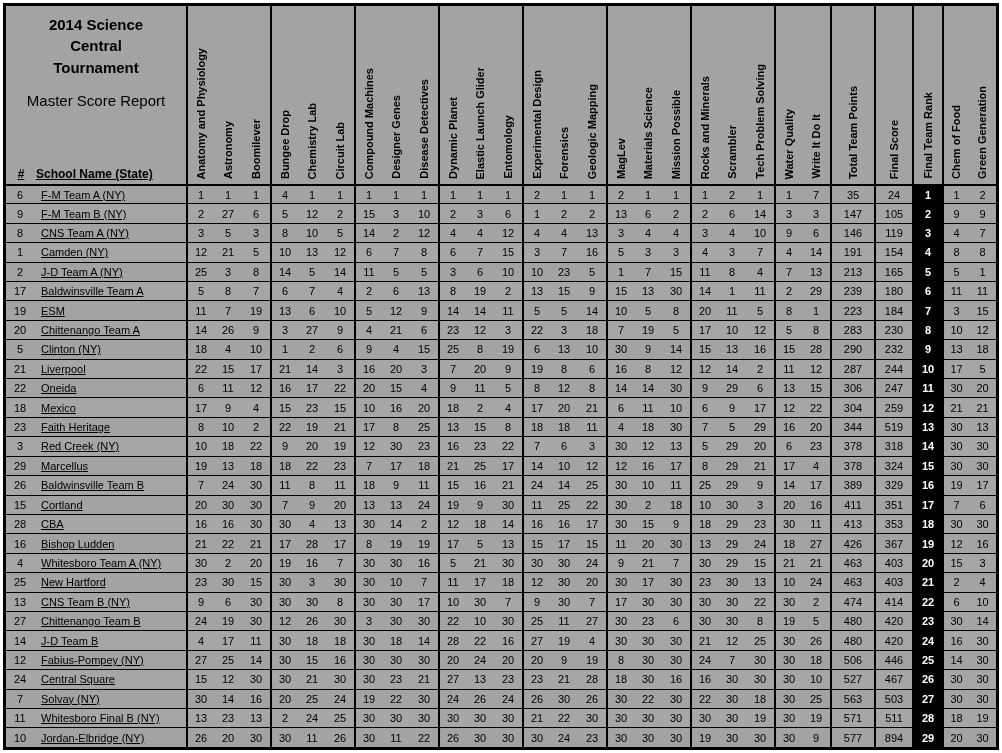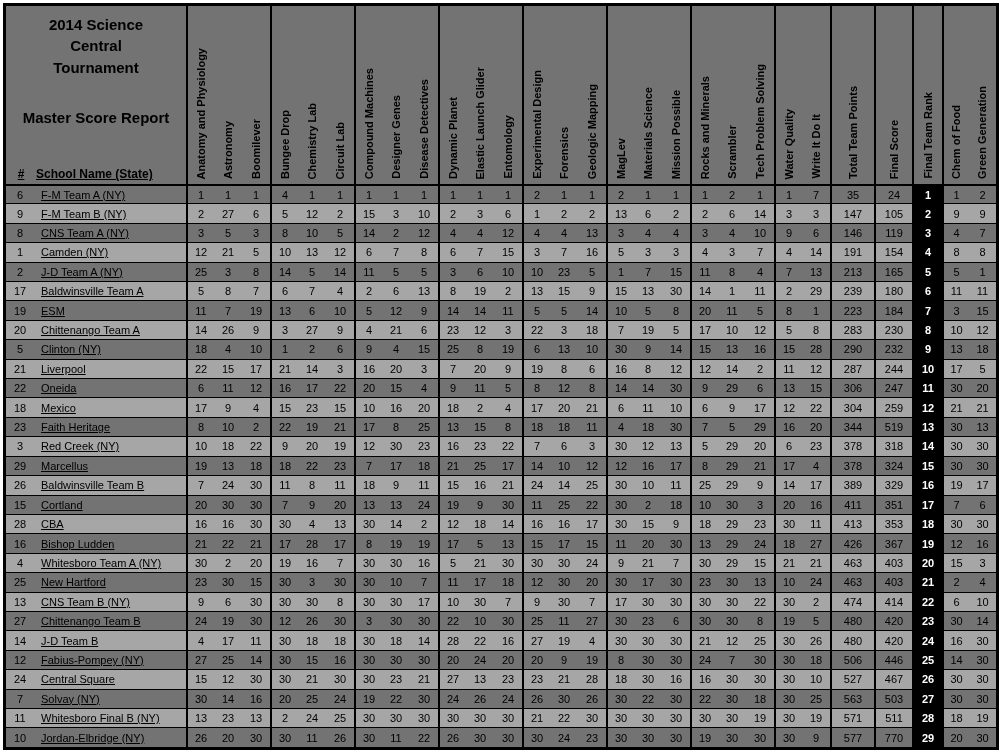--- a/index.html
+++ b/index.html
@@ -1,35 +1,35 @@
 <!DOCTYPE html>
 <html><head>
 <meta charset="utf-8">
 <style>
   * { box-sizing: border-box; margin: 0; padding: 0; }
   html, body { width: 1002px; height: 753px; background: #ffffff; overflow: hidden;
     font-family: "Liberation Sans", sans-serif; }
   .wrap { padding: 3px; width: 1002px; height: 753px; }
-  .table { width: 996px; height: 747px; border: 3px solid #000; display: flex; flex-direction: column; background: #737373; }
+  .table { width: 996px; height: 747px; border: 3px solid #000; display: flex; flex-direction: column; background: #a3a3a3; }
 
   
   .hrow { height: 178px; display: grid; grid-template-columns: 180px repeat(23, 28px) 44px 38px 30px 27px 27px; }
   .drow { flex: 1; display: grid; grid-template-columns: 28px 152px repeat(23, 28px) 44px 38px 30px 27px 27px; }
 
   .cell { display: flex; align-items: center; justify-content: center; font-size: 11px; color: #000; overflow: hidden; }
   .gs { border-left: 2px solid #000; }
 
   
   .hcell { align-items: flex-end; justify-content: center; padding-bottom: 5px; }
   .rot { writing-mode: vertical-rl; transform: rotate(180deg); font-weight: bold; font-size: 11px; white-space: nowrap; line-height: 1; }
 
   
   .corner { display: flex; flex-direction: column; align-items: center; padding-top: 8px; }
   .titleA { text-align: center; font-weight: bold; font-size: 15px; line-height: 1.42; }
-  .titleB { text-align: center; font-weight: bold; font-size: 15px; line-height: 1.42; margin-top: 29px; }
+  .titleB { text-align: center; font-weight: normal; font-size: 15px; line-height: 1.42; margin-top: 12px; }
   .corner-labels { margin-top: auto; width: 100%; display: flex; align-items: flex-end; padding-bottom: 3px; }
   .numlab { width: 30px; text-align: center; font-weight: bold; font-size: 12px; text-decoration: underline; }
   .schlab { flex: 1; font-weight: bold; font-size: 12px; text-decoration: underline; }
 
   
   .drow .cell { border-top: 1px solid #000; }
   .drow.first .cell { border-top: 2px solid #000; }
   .drow.alt .cell { background: #a6a6a6; }
   .numc { justify-content: center; }
   .schoolc { justify-content: flex-start; padding-left: 7px; white-space: nowrap; text-decoration: underline; }
@@ -1059,19 +1059,19 @@
         <div class="cell scorec">23</div>
         <div class="cell gs scorec">30</div>
         <div class="cell scorec">30</div>
         <div class="cell scorec">30</div>
         <div class="cell gs scorec">19</div>
         <div class="cell scorec">30</div>
         <div class="cell scorec">30</div>
         <div class="cell gs scorec">30</div>
         <div class="cell scorec">9</div>
         <div class="cell totalc gs">577</div>
-        <div class="cell finalc gs">770</div>
+        <div class="cell finalc gs">894</div>
         <div class="cell rankc gs">29</div>
         <div class="cell trialc gs">20</div>
         <div class="cell trialc">30</div>
       </div>
     </div>
 </div>
 
 </body></html>

